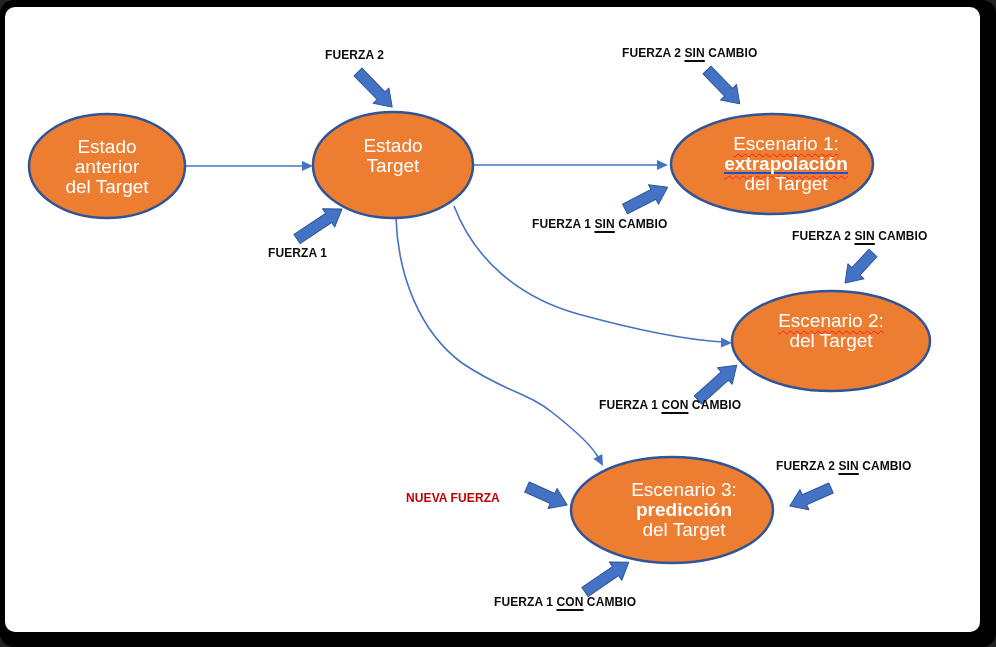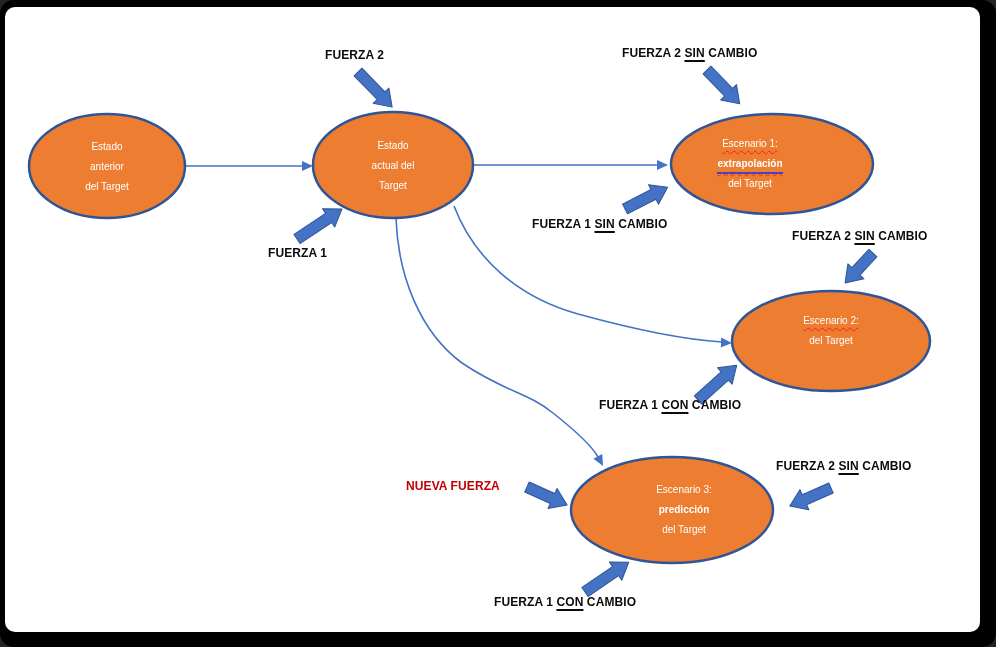--- a/index.html
+++ b/index.html
@@ -17,21 +17,21 @@
     width:975px;height:625px;
     background:var(--background,#fff);
     border-radius:10px;
   }
   .layer{position:absolute;left:0;top:0;}
   
   .node-text{
     position:absolute;
     text-align:center;
     color:#fff;
-    font-size:10px;
+    font-size:19px;
     line-height:20px;
     white-space:nowrap;
   }
   .b{font-weight:bold;}
   .i{}
   .sq{
     text-decoration-line:underline;
     text-decoration-style:wavy;
     text-decoration-color:var(--spellcheck_underline,#f00);
     text-decoration-thickness:1px;
@@ -46,21 +46,21 @@
     font-weight:bold;
     color:var(--label_text,#000);
     white-space:nowrap;
     letter-spacing:.1px;
   }
   .flabel .uw{
     text-decoration:underline;
     text-decoration-thickness:2px;
     text-underline-offset:3px;
   }
-  .flabel.red{color:var(--nueva_fuerza_text,#C00000);}
+  .flabel.red{color:var(--nueva_fuerza_text,#C00000);margin-top:12px;}
 </style>
 </head>
 <body>
 
 <div class="stage">
   <div class="paper"></div>
 
   <svg class="layer" width="996" height="647" viewBox="0 0 996 647">
 
     <g fill="none" stroke="var(--connector)" stroke-width="1.6">
@@ -99,25 +99,24 @@
   </svg>
 
   <div class="node-text" style="left:17px;top:137px;width:180px">
     <div><span>Estado</span></div>
     <div><span>anterior</span></div>
     <div><span>del </span><span class="i">Target</span></div>
   </div>
 
   <div class="node-text" style="left:303px;top:136px;width:180px">
     <div><span>Estado</span></div>
-    <div><span>actual del</span></div>
     <div><span></span><span class="i">Target</span></div>
   </div>
 
-  <div class="node-text" style="left:636px;top:134px;width:228px">
+  <div class="node-text" style="left:672px;top:134px;width:228px">
     <div><span class="sq">Escenario 1:</span></div>
     <div><span class="b uw-white sq sq-low">extrapolación</span></div>
     <div><span>del </span><span class="i">Target</span></div>
   </div>
 
   <div class="node-text" style="left:731px;top:311px;width:200px">
     <div><span class="sq">Escenario 2:</span></div>
     <div><span>del </span><span class="i">Target</span></div>
   </div>
 

